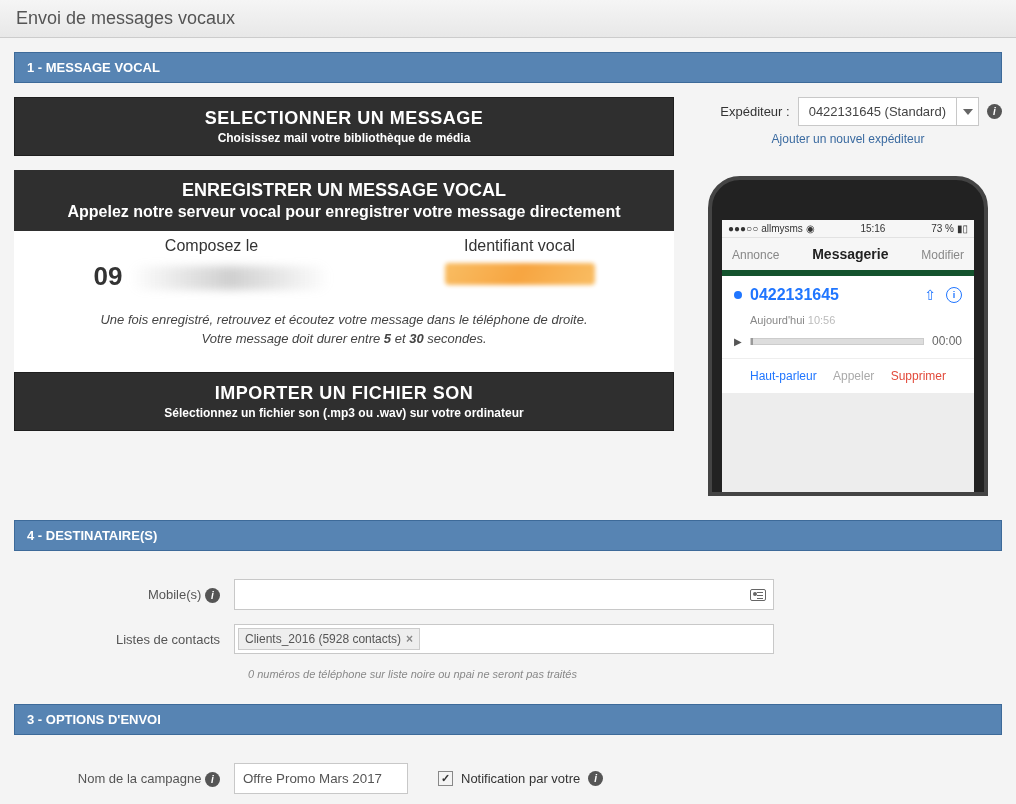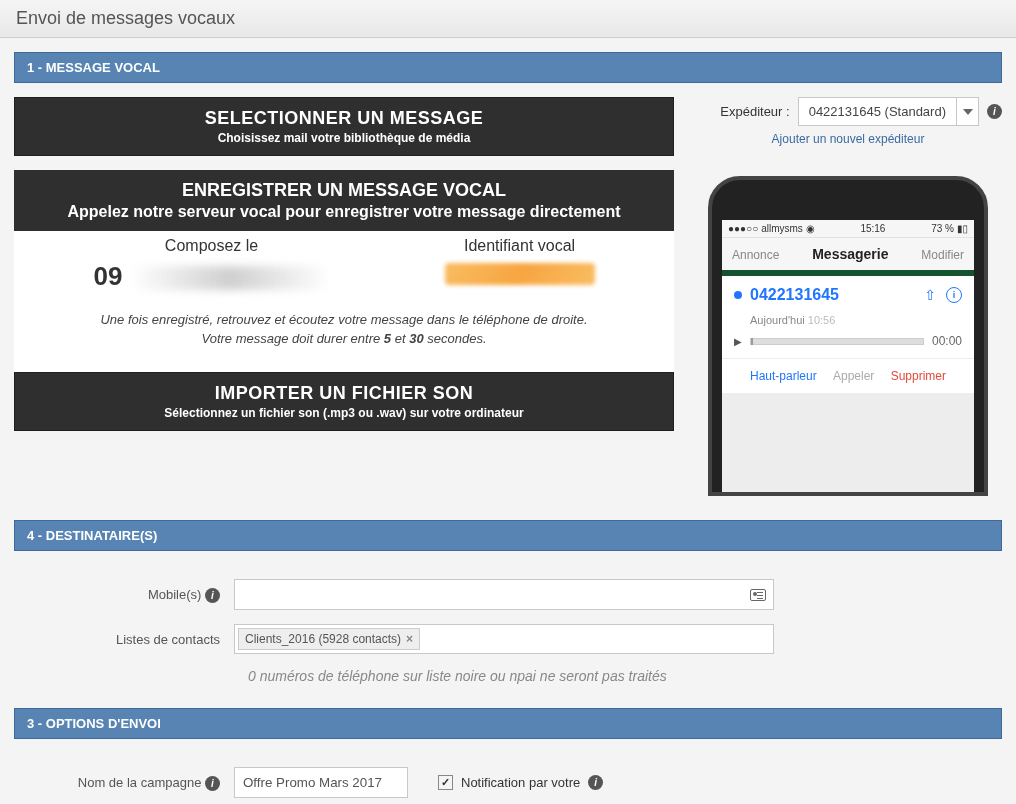--- a/index.html
+++ b/index.html
@@ -190,21 +190,21 @@
 }
 .tag {
   background: #eee;
   border: 1px solid #ccc;
   padding: 3px 6px;
   font-size: 12px;
   display: inline-flex; align-items: center; gap: 5px;
   color: #555;
 }
 .tag-x { color: #888; cursor: pointer; font-weight: bold; }
-.hint { font-style: italic; color: #888; font-size: 14px; margin-left: 234px; }
+.hint { font-style: italic; color: #888; font-size: 11px; margin-left: 234px; }
 .small-input {
   border: 1px solid #c8c8c8;
   padding: 7px 8px;
   width: 174px;
   background: #fff;
   color: #555;
 }
 .checkbox-wrap { display: inline-flex; align-items: center; gap: 8px; margin-left: 30px; }
 .checkbox {
   width: 15px; height: 15px;

